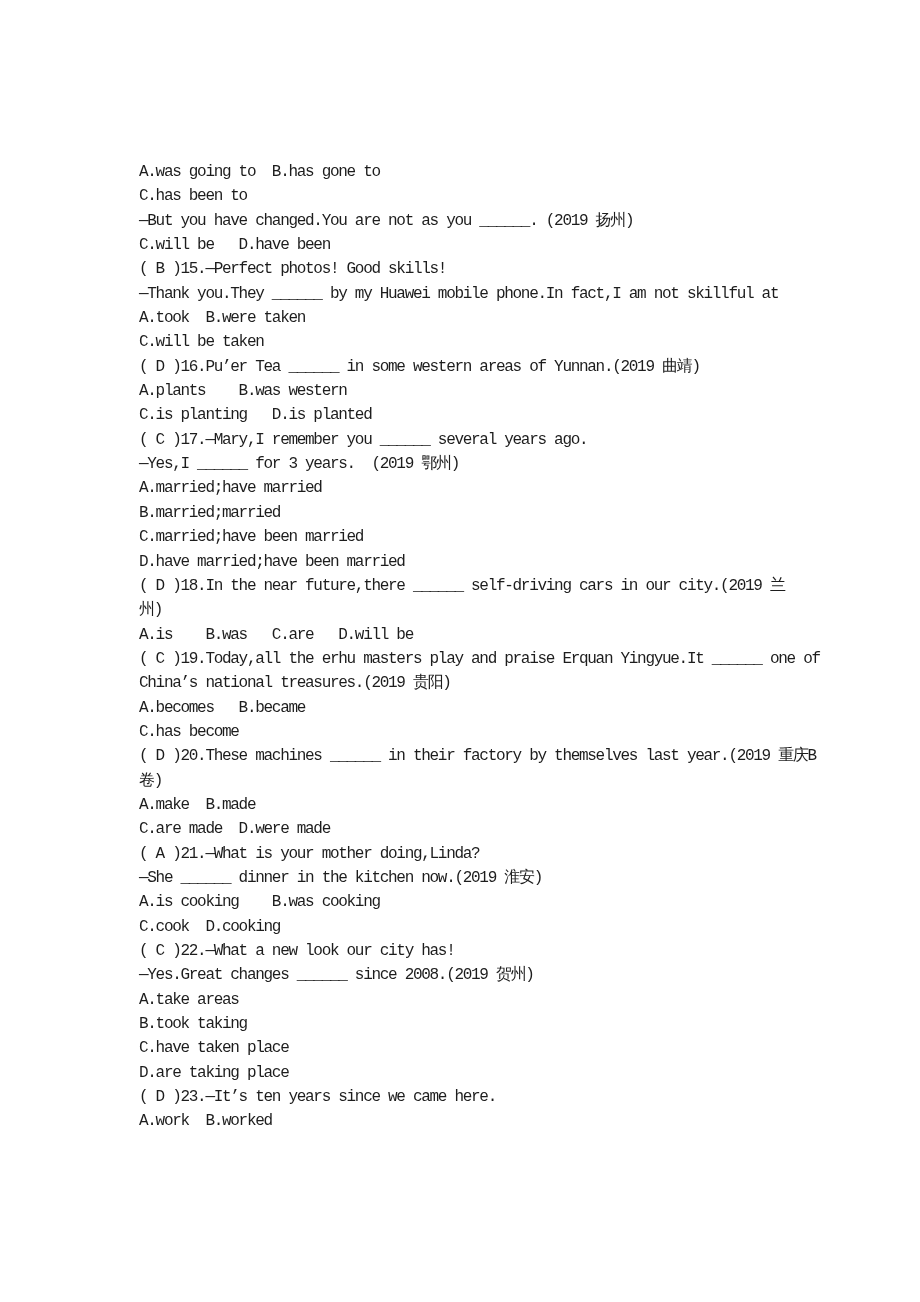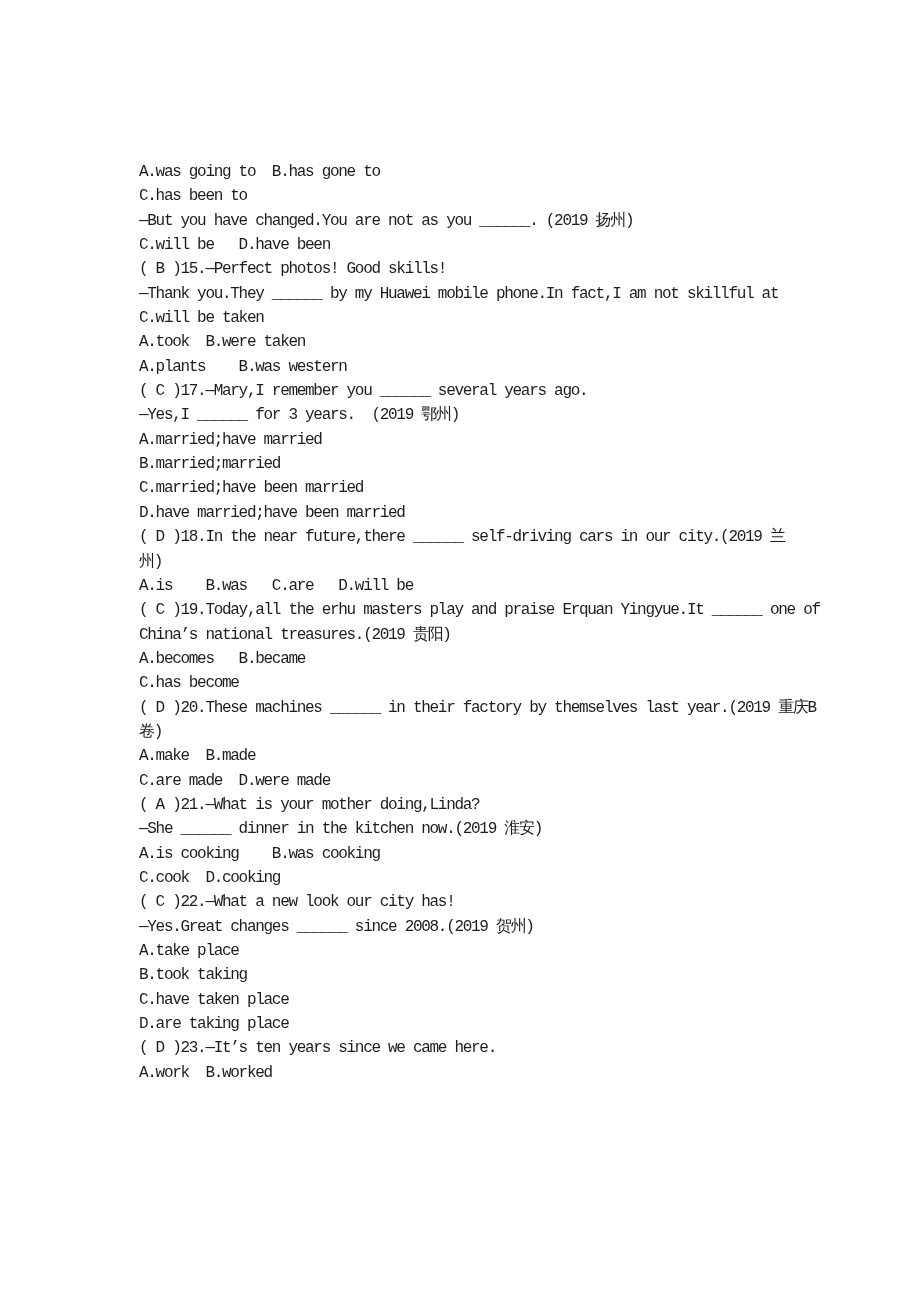--- a/index.html
+++ b/index.html
@@ -32,23 +32,25 @@
 </head>
 <body>
 
 <div class="doc-page">
   <div class="ln">A.was going to  B.has gone to</div>
   <div class="ln">C.has been to</div>
   <div class="ln">—But you have changed.You are not as you ______. (2019 扬州)</div>
   <div class="ln">C.will be   D.have been</div>
   <div class="ln">( B )15.—Perfect photos! Good skills!</div>
   <div class="ln">—Thank you.They ______ by my Huawei mobile phone.In fact,I am not skillful at</div>
+  <div class="ln">A.took  B.were taken</div>
   <div class="ln">C.will be taken</div>
-  <div class="ln">A.took  B.were taken</div>
+  <div class="ln">( D )16.Pu’er Tea ______ in some western areas of Yunnan.(2019 曲靖)</div>
   <div class="ln">A.plants    B.was western</div>
+  <div class="ln">C.is planting   D.is planted</div>
   <div class="ln">( C )17.—Mary,I remember you ______ several years ago.</div>
   <div class="ln">—Yes,I ______ for 3 years.  (2019 鄂州)</div>
   <div class="ln">A.married;have married</div>
   <div class="ln">B.married;married</div>
   <div class="ln">C.married;have been married</div>
   <div class="ln">D.have married;have been married</div>
   <div class="ln">( D )18.In the near future,there ______ self-driving cars in our city.(2019 兰</div>
   <div class="ln">州)</div>
   <div class="ln">A.is    B.was   C.are   D.will be</div>
   <div class="ln">( C )19.Today,all the erhu masters play and praise Erquan Yingyue.It ______ one of</div>
@@ -58,19 +60,19 @@
   <div class="ln">( D )20.These machines ______ in their factory by themselves last year.(2019 重庆B</div>
   <div class="ln">卷)</div>
   <div class="ln">A.make  B.made</div>
   <div class="ln">C.are made  D.were made</div>
   <div class="ln">( A )21.—What is your mother doing,Linda?</div>
   <div class="ln">—She ______ dinner in the kitchen now.(2019 淮安)</div>
   <div class="ln">A.is cooking    B.was cooking</div>
   <div class="ln">C.cook  D.cooking</div>
   <div class="ln">( C )22.—What a new look our city has!</div>
   <div class="ln">—Yes.Great changes ______ since 2008.(2019 贺州)</div>
-  <div class="ln">A.take place</div>
+  <div class="ln">A.take areas</div>
   <div class="ln">B.took taking</div>
   <div class="ln">C.have taken place</div>
   <div class="ln">D.are taking place</div>
   <div class="ln">( D )23.—It’s ten years since we came here.</div>
   <div class="ln">A.work  B.worked</div>
 </div>
 
 </body></html>

